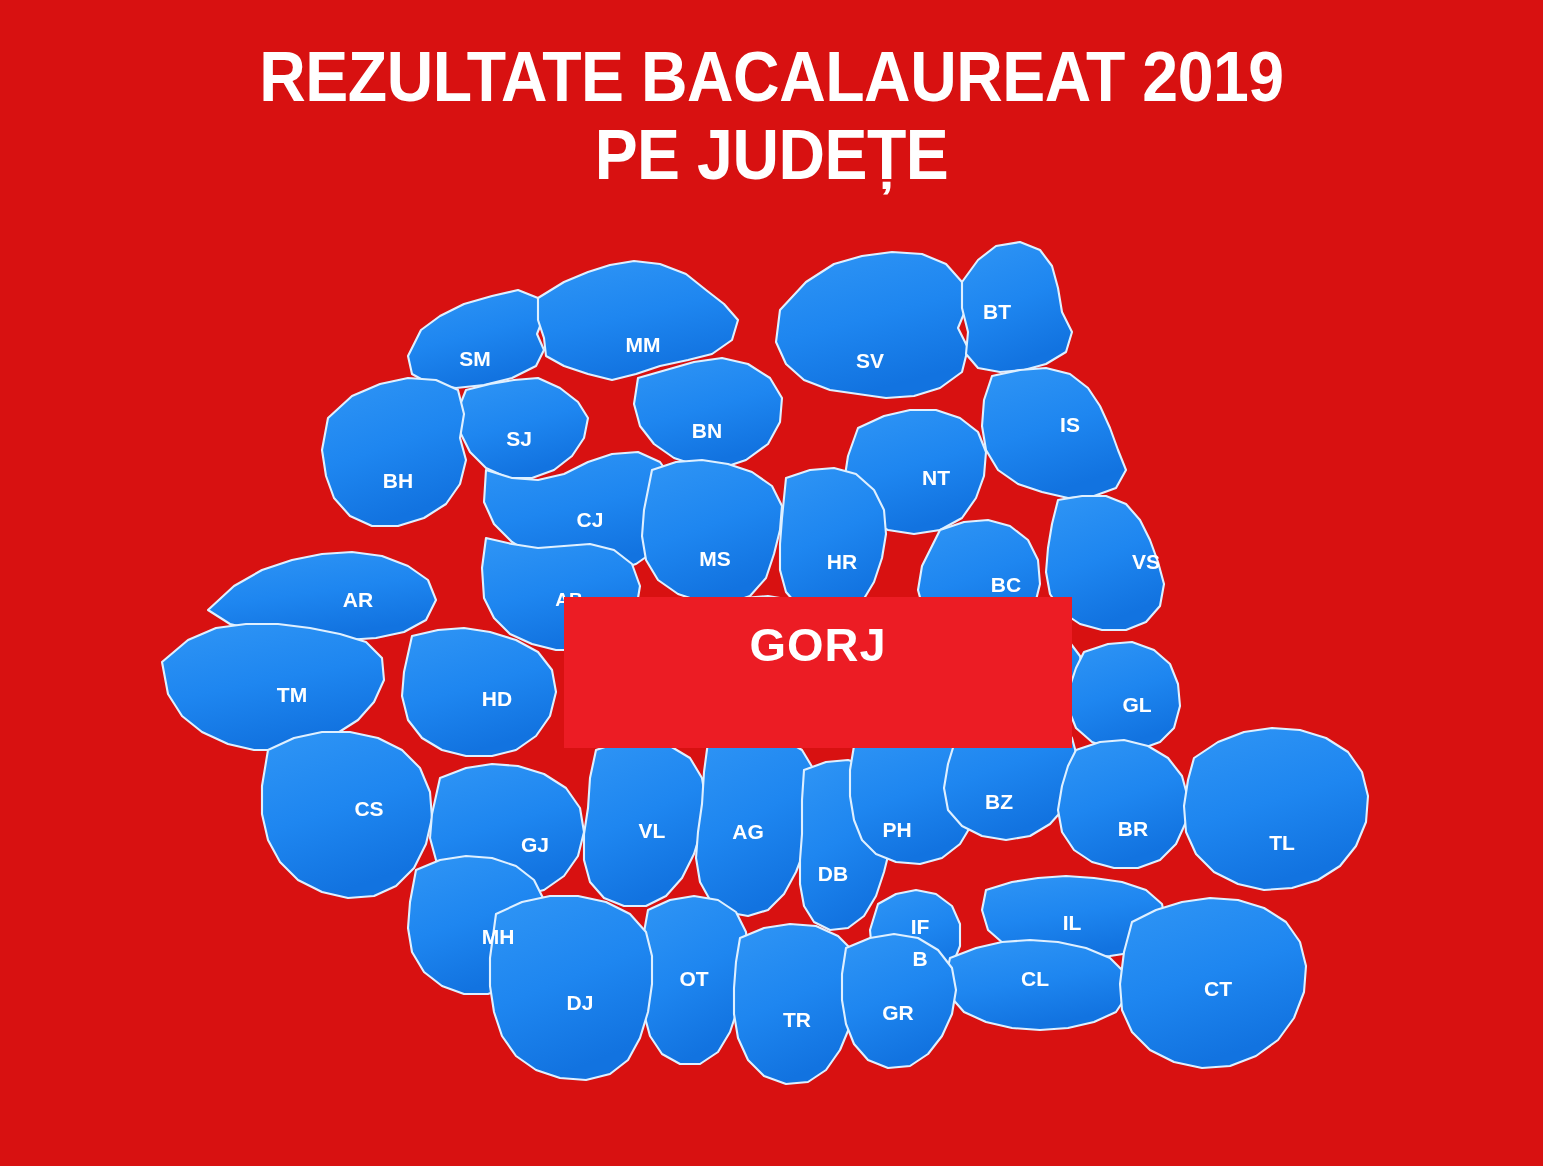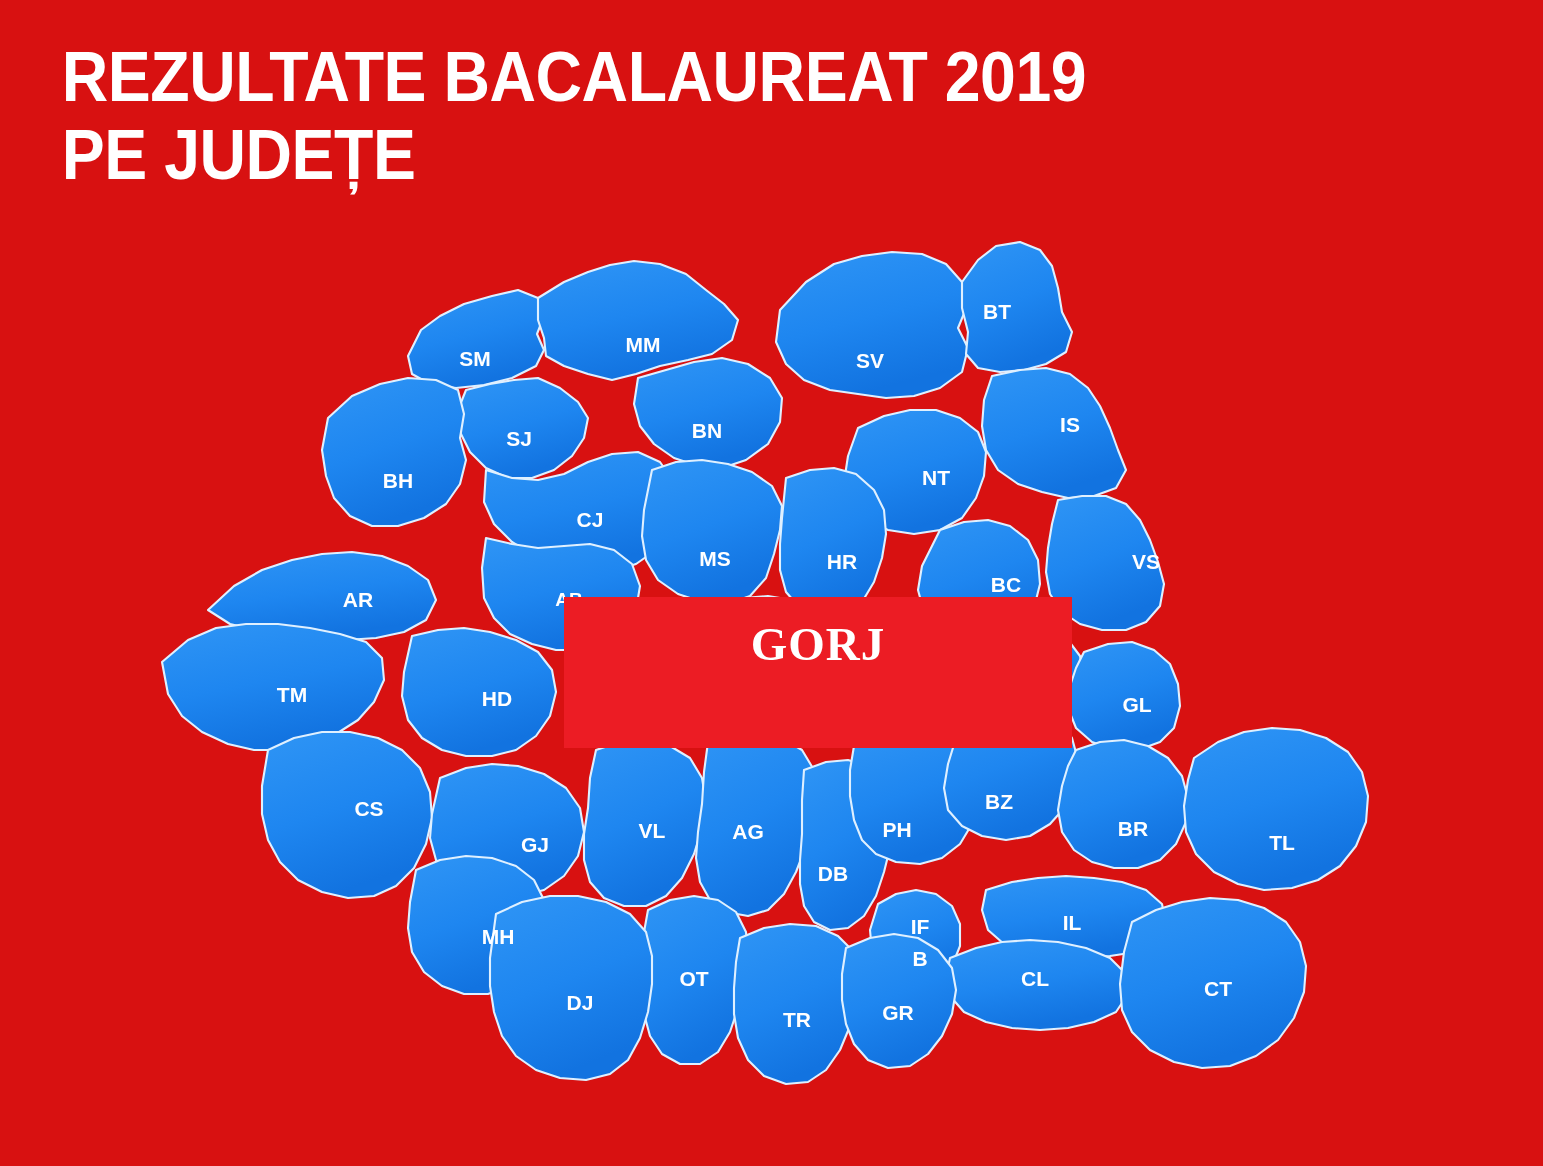--- a/index.html
+++ b/index.html
@@ -8,21 +8,21 @@
     background:#d81111;
     font-family:"Liberation Sans", sans-serif;
     overflow:hidden;
     position:relative;
   }
   #stage { position:relative; width:1543px; height:1166px; background:#d81111; }
 
   
   .title-block{
     position:absolute; left:0; top:38px; width:1543px;
-    text-align:left; pointer-events:none;
+    text-align:center; pointer-events:none;
   }
   .title-line{
     display:block;
     color:#ffffff;
     font-family:"Liberation Sans", sans-serif;
     font-weight:bold;
     font-size:70px;
     line-height:78px;
     letter-spacing:-0.5px;
     transform:scaleX(0.92);
@@ -58,21 +58,21 @@
     position:absolute;
     left:564px; top:597px;
     width:508px; height:151px;
     background:#ec1c24;
     display:flex;
     align-items:flex-start;
     justify-content:center;
   }
   #gorj-banner .banner-text{
     color:#ffffff;
-    font-family:Liberation Serif, serif;
+    font-family:Liberation Sans, sans-serif;
     font-weight:bold;
     font-size:47px;
     line-height:47px;
     letter-spacing:1px;
     margin-top:24px;
     white-space:nowrap;
   }
 </style>
 </head>
 <body>

